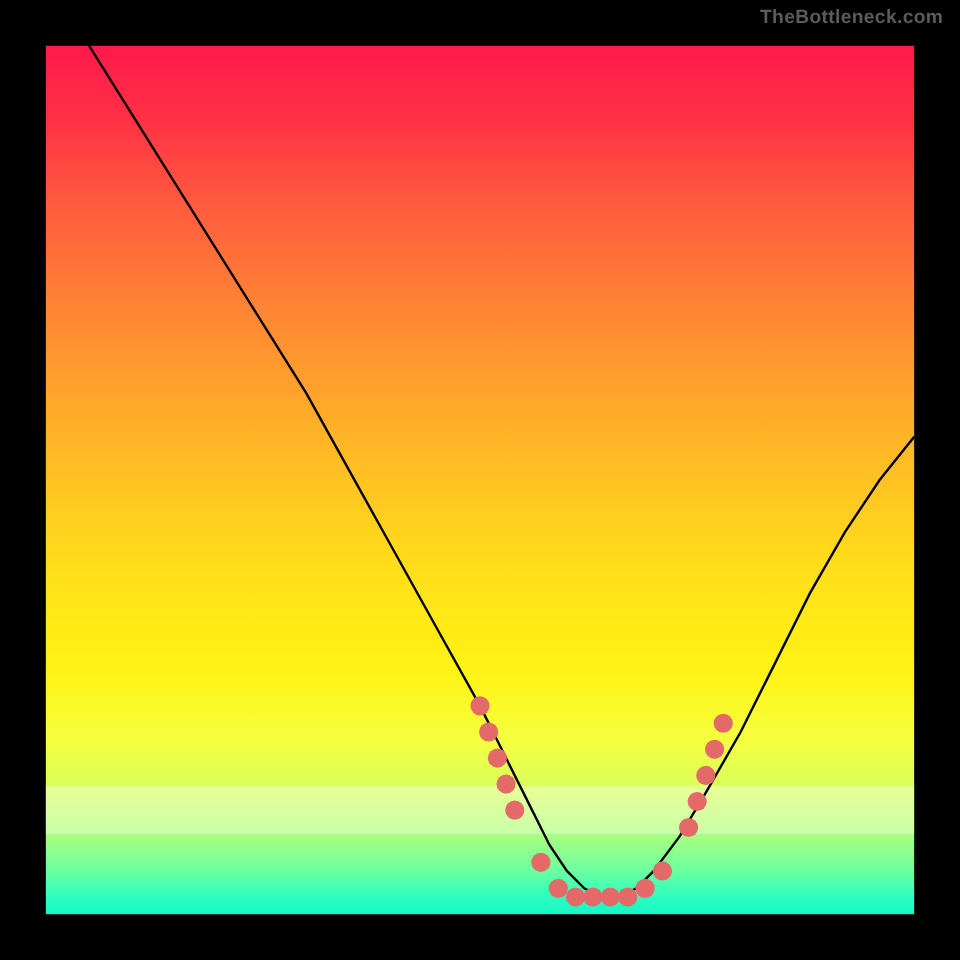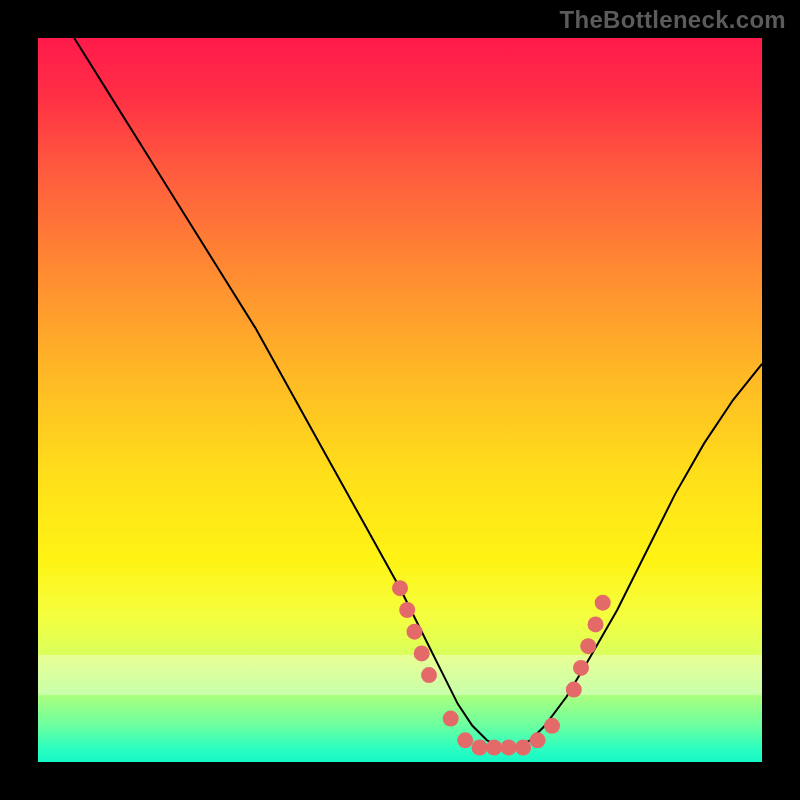--- a/index.html
+++ b/index.html
@@ -15,21 +15,21 @@
     position: relative;
     width: 800px;
     height: 800px;
     background: #000;
   }
   .watermark {
     position: absolute;
     top: 6px;
     right: 14px;
     color: #5b5b5b;
-    font-size: 24px;
+    font-size: 16px;
     font-weight: 600;
     letter-spacing: 0.3px;
     user-select: none;
   }
   .plot-area {
     position: absolute;
     left: 38px;
     top: 38px;
     width: 724px;
     height: 724px;

